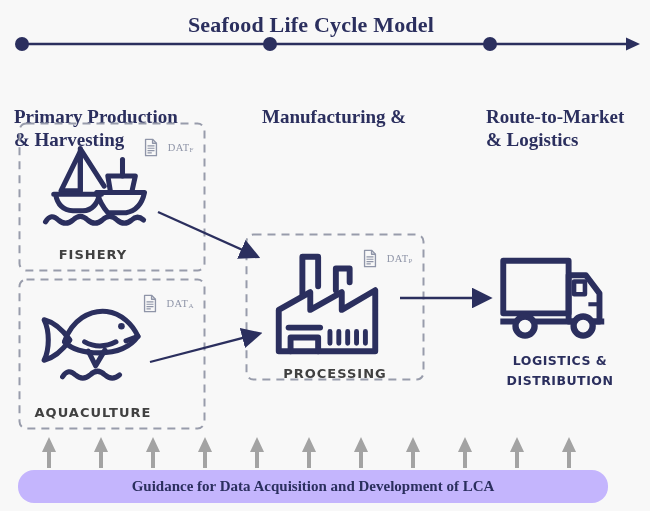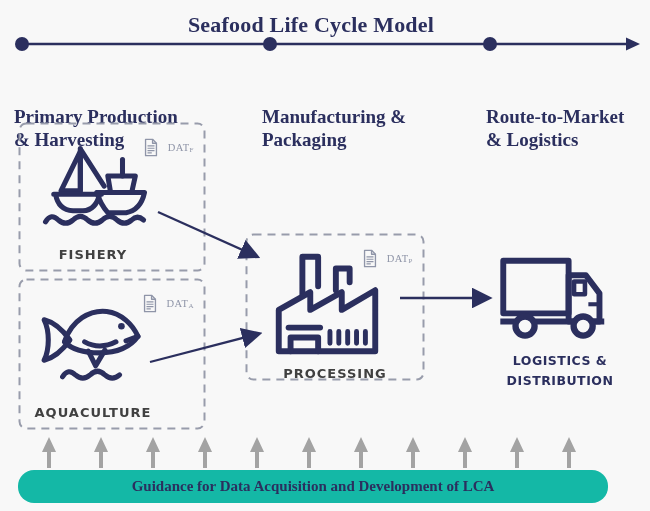--- a/index.html
+++ b/index.html
@@ -64,21 +64,21 @@
   .g-arrow::before{
     content:'';position:absolute;left:0;top:0;width:0;height:0;
     border-left:7px solid transparent;border-right:7px solid transparent;
     border-bottom:15px solid #a3a3a3;
   }
   .g-arrow::after{
     content:'';position:absolute;left:5px;top:14px;width:4px;height:17px;background:#a3a3a3;
   }
   .guidance-bar{
     position:absolute;left:18px;top:470px;width:590px;height:33px;
-    background:#14b8a6;border-radius:16px;display:flex;align-items:center;justify-content:center;
+    background:#c4b5fd;border-radius:16px;display:flex;align-items:center;justify-content:center;
   }
   .guidance-bar span{
     font-family:"Liberation Serif",serif;font-size:15px;font-weight:bold;color:#2b2f5e;
   }
   svg{display:block;}
 </style>
 </head>
 <body>
 
 <div class="canvas">
@@ -92,21 +92,20 @@
     <circle cx="270" cy="44" r="7" fill="#2b2f5e"></circle>
     <circle cx="490" cy="44" r="7" fill="#2b2f5e"></circle>
   </svg>
 
   <div class="phase phase-1">
     <span>Primary Production</span>
     <span>&amp; Harvesting</span>
   </div>
   <div class="phase phase-2">
     <span>Manufacturing &amp;</span>
-    <span>Packaging</span>
   </div>
   <div class="phase phase-3">
     <span>Route-to-Market</span>
     <span>&amp; Logistics</span>
   </div>
 
   <div class="node-box box-fishery">
     <svg class="dash-rect" width="188" height="150" viewBox="0 0 188 150">
       <rect x="1.5" y="1.5" width="185" height="147" rx="7" fill="none" stroke="#989cab" stroke-width="2" stroke-dasharray="8 6"></rect>
     </svg>

